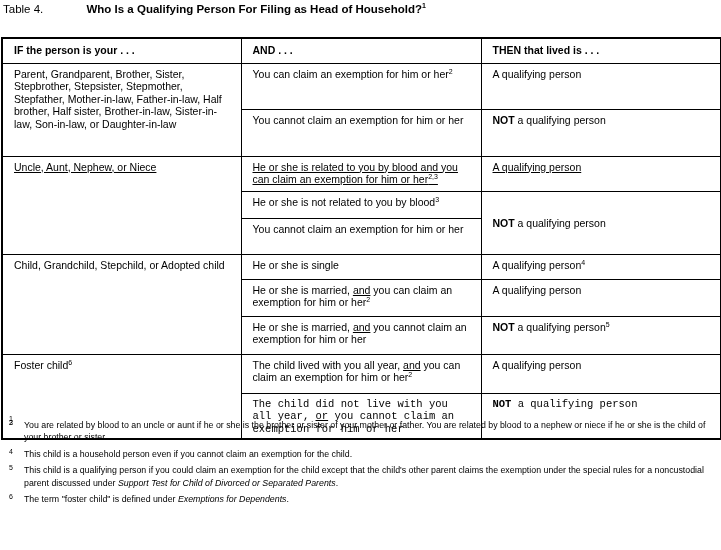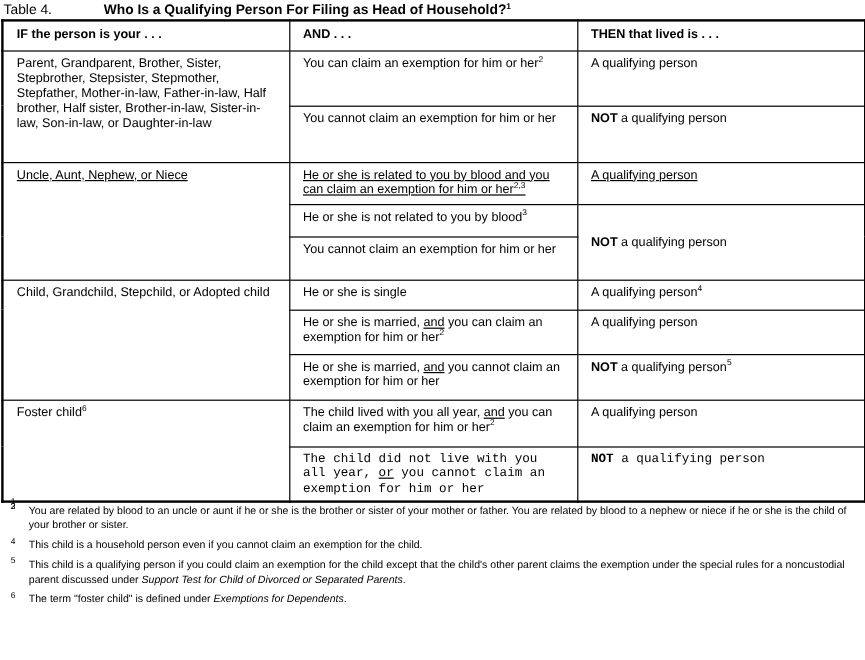--- a/index.html
+++ b/index.html
@@ -10,21 +10,21 @@
   }
   .page { position:relative; width:721px; height:550px; background:#fff; }
 
   .title { position:absolute; left:3px; top:3px; font-size:11.5px; white-space:nowrap; }
   .title .t-main { font-weight:bold;margin-left:40px; }
   .title sup { font-weight:bold; }
 
   sup { font-size:7px; vertical-align:super; line-height:0; }
 
   table.qp {
-    position:absolute; left:1px; top:16px; width:719px;
+    position:absolute; left:1px; top:37px; width:719px;
     border-collapse:collapse; table-layout:fixed;
     border:2px solid #000;
   }
   .qp th, .qp td {
     border:1px solid #000;
     font-size:10.5px; line-height:1.2; text-align:left;
     vertical-align:top; padding:4px 8px 3px 11px;
   }
   .qp th { font-weight:bold; vertical-align:middle; height:25px; padding-top:2px; padding-bottom:2px; }
   .qp td.v-mid { vertical-align:middle; }

